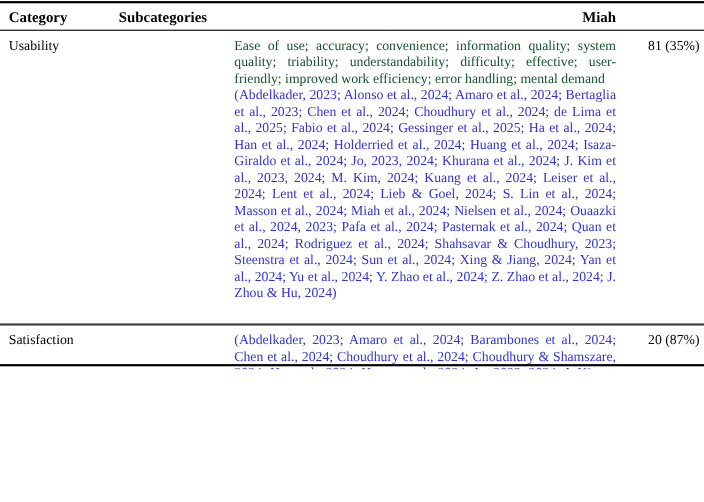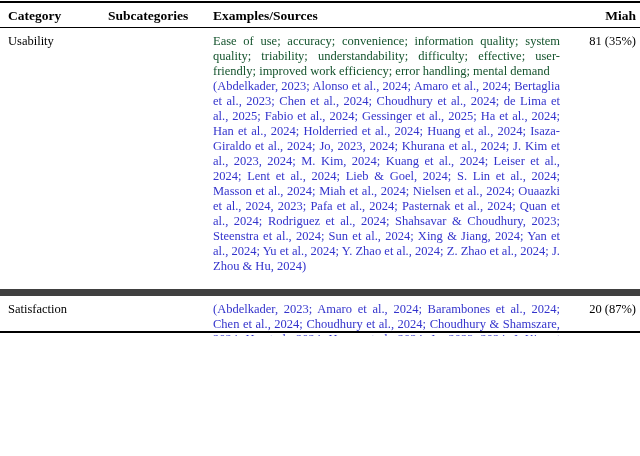--- a/index.html
+++ b/index.html
@@ -32,21 +32,21 @@
     font-weight: bold;
     font-size: 13.5px;
     line-height: 16px;
   }
   .row.body {
     padding: 6px 0 6px 0;
     font-size: 12.5px;
     line-height: 15px;
   }
   .row.body.usability {
-    border-bottom: 7px solid #404040;
+    border-bottom: 2px solid #404040;
     min-height: 268px;
   }
   .row.body.satisfaction {
     min-height: 150px;
   }
   .c1 { padding-left: 8px; }
   .c4 { text-align: right; }
   .cell p { margin: 0; }
   .examples { text-align: justify; color: #14532d; }
   .sources  { text-align: justify; }
@@ -61,21 +61,20 @@
 </style>
 </head>
 <body>
 
 <div id="screen">
   <div class="table">
 
     <div class="row header">
       <div class="cell c1 th">Category</div>
       <div class="cell c2 th">Subcategories</div>
-      <div class="cell c3 th">Examples/Sources</div>
       <div class="cell c4 th">Miah</div>
     </div>
 
     <div class="row body usability">
       <div class="cell c1">Usability</div>
       <div class="cell c2"></div>
       <div class="cell c3">
         <p class="examples">Ease of use; accuracy; convenience; information quality; system quality; triability; understandability; difficulty; effective; user-friendly; improved work efficiency; error handling; mental demand</p>
         <p class="sources" style="color: rgb(51, 51, 204);">(Abdelkader, 2023; Alonso et al., 2024; Amaro et al., 2024; Bertaglia et al., 2023; Chen et al., 2024; Choudhury et al., 2024; de Lima et al., 2025; Fabio et al., 2024; Gessinger et al., 2025; Ha et al., 2024; Han et al., 2024; Holderried et al., 2024; Huang et al., 2024; Isaza-Giraldo et al., 2024; Jo, 2023, 2024; Khurana et al., 2024; J. Kim et al., 2023, 2024; M. Kim, 2024; Kuang et al., 2024; Leiser et al., 2024; Lent et al., 2024; Lieb &amp; Goel, 2024; S. Lin et al., 2024; Masson et al., 2024; Miah et al., 2024; Nielsen et al., 2024; Ouaazki et al., 2024, 2023; Pafa et al., 2024; Pasternak et al., 2024; Quan et al., 2024; Rodriguez et al., 2024; Shahsavar &amp; Choudhury, 2023; Steenstra et al., 2024; Sun et al., 2024; Xing &amp; Jiang, 2024; Yan et al., 2024; Yu et al., 2024; Y. Zhao et al., 2024; Z. Zhao et al., 2024; J. Zhou &amp; Hu, 2024)</p>
       </div>

